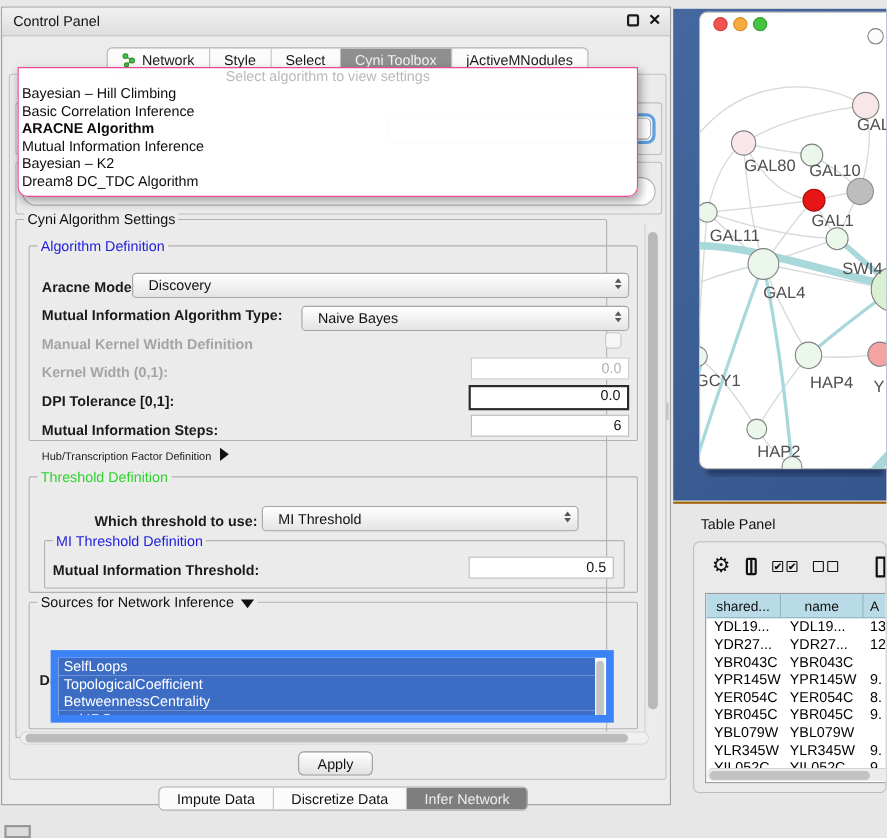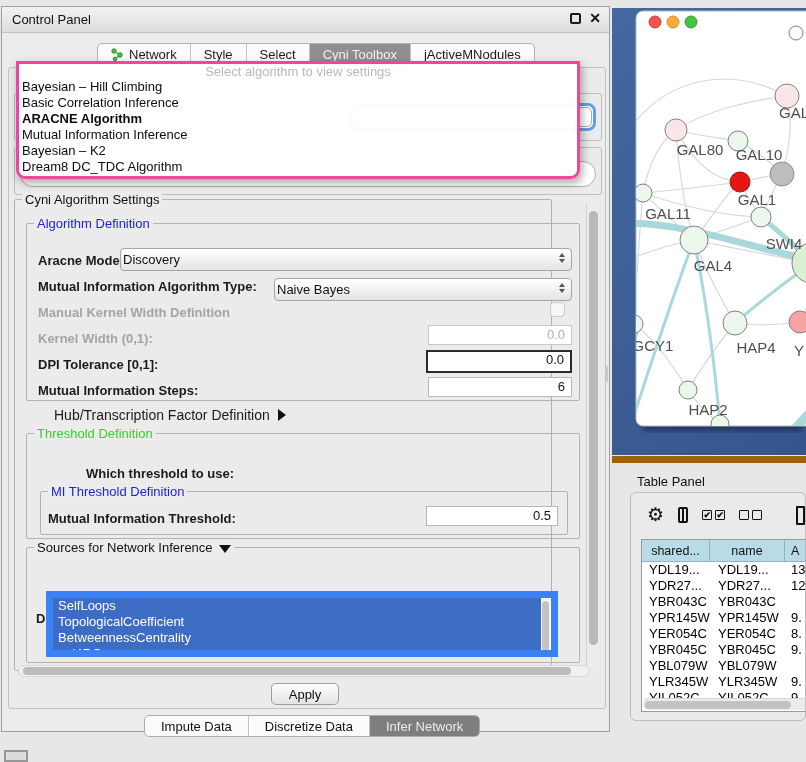--- a/index.html
+++ b/index.html
@@ -32,39 +32,39 @@
   
   .frag-group { position:absolute; border:1px solid #bdbdbd; border-radius:3px; background:#ebebeb; z-index:1; }
   .frag-combo-blue { position:absolute; left:348px; top:96px; width:246px; height:28px;
                      border:3px solid #62a1df; border-radius:8px; background:#fff; z-index:1; }
   .frag-combo-blue .inner { position:absolute; inset:1px; border:1px solid #ababab; border-radius:5px; }
   .frag-pill { position:absolute; left:18px; top:154px; width:576px; height:26px;
                border:1px solid #b0b0b0; border-radius:13px; background:#fff; z-index:1; }
 
   
   .dropdown { position:absolute; left:14px; top:54px; width:564px; height:118px;
-              background:rgba(255,255,255,.97); border:3px solid #ec4899;
+              background:rgba(255,255,255,.97); border:1px solid #ec4899;
               border-radius:0 0 9px 9px; box-shadow:2px 4px 9px rgba(0,0,0,.35); z-index:30; }
   .dd-placeholder { height:15px; text-align:center; color:#b9b9b9; font-size:13px; line-height:15px; }
   .dd-item { height:16px; line-height:16px; font-size:13px; color:#0c0c0c; padding-left:3px; }
 
   
   .gbox { position:absolute; border:1px solid #b2b2b2; border-radius:2px; }
   .legend { position:absolute; top:-8px; left:7px; background:#ececec; padding:0 3px;
             font-size:13px; color:#111; white-space:nowrap; }
   .legend.blue { color:#2020dd; }
   .legend.green { color:#2fd32f; }
 
   .lbl { position:absolute; font-size:13px; font-weight:bold; color:#1b1b1b; white-space:nowrap; }
   .lbl.dis { color:#a4a4a4; }
   .plain { font-weight:normal; }
 
   .combo { position:absolute; height:23px; background:linear-gradient(#ffffff,#e4e4e4);
            border:1px solid #a5a5a5; border-radius:4px; font-size:13px; color:#111;
-           display:flex; align-items:center; padding-left:2px; }
+           display:flex; align-items:center; padding-left:14px; }
   .combo .arrows { position:absolute; right:6px; top:4px; display:flex; flex-direction:column; gap:2px; }
   .combo .arrows i { width:0; height:0; border-left:3.5px solid transparent; border-right:3.5px solid transparent; }
   .combo .arrows i.up { border-bottom:4px solid #555; }
   .combo .arrows i.dn { border-top:4px solid #555; }
 
   .tfield { position:absolute; height:20px; background:#fff; border:1px solid #b7b7b7;
             font-size:13px; color:#111; text-align:right; padding:0 6px; line-height:18px; }
   .tfield.dis { color:#b0b0b0; border-color:#c9c9c9; }
   .tfield.focus { border:2px solid #2b2b2b; line-height:16px; }
 
@@ -102,21 +102,21 @@
   .btab.sel { background:#7e7e7e; color:rgba(255,255,255,.85); }
 
   .mini-box { position:absolute; left:4px; top:750px; width:24px; height:12px;
               border:2px solid #979797; background:#dcdcdc; }
   .split-handle { position:absolute; left:603px; top:366px; width:5px; height:16px; background:#c9c9c9; }
 
   
   .netframe { position:absolute; left:612px; top:8px; width:194px; height:447px;
               background:linear-gradient(135deg,#44689f,#35568c); overflow:hidden; }
   .tablepanel-title { position:absolute; left:612px; top:456px; width:194px; height:36px;
-                      border-top:7px solid #a16207; }
+                      border-top:2px solid #a16207; }
   .tablepanel-title span { position:absolute; left:25px; top:11px; font-size:13px; color:#111; }
 
   .tpanel { position:absolute; left:630px; top:492px; width:176px; height:229px;
             background:#eaeaea; border:1px solid #bdbdbd; border-radius:6px; overflow:hidden; }
   .tpanel .toolbar { position:absolute; left:0; top:0; right:0; height:44px; display:flex;
                      align-items:center; gap:14px; padding-left:16px; }
   .gear { font-size:19px; color:#111; line-height:20px; }
   .cols-ic { width:18px; height:16px; border:2px solid #111; border-radius:2px; position:relative; }
   .cols-ic::after { content:""; position:absolute; left:50%; top:0; bottom:0; width:2px; background:#111; margin-left:-1px; }
   .chkpair { display:flex; gap:3px; }
@@ -212,28 +212,35 @@
     </div>
     <div class="lbl dis" style="left:36px; top:298px; z-index:2;">Manual Kernel Width Definition</div>
     <div class="chk" style="left:548px; top:295px; z-index:2;"></div>
     <div class="lbl dis" style="left:36px; top:324px; z-index:2;">Kernel Width (0,1):</div>
     <div class="tfield dis" style="left:426px; top:318px; width:144px; z-index:2;">0.0</div>
     <div class="lbl" style="left:36px; top:350px; z-index:2;">DPI Tolerance [0,1]:</div>
     <div class="tfield focus" style="left:424px; top:343px; width:146px; height:23px; z-index:2;">0.0</div>
     <div class="lbl" style="left:36px; top:376px; z-index:2;">Mutual Information Steps:</div>
     <div class="tfield" style="left:426px; top:370px; width:144px; z-index:2;">6</div>
 
-    <div class="lbl plain" style="left:36px; top:400px; font-size:14px; z-index:2;margin-left:16px;">
+    <div class="lbl plain" style="left:36px; top:400px; font-size:10px; z-index:2;">
       <span>Hub/Transcription Factor Definition</span><span class="tri-right"></span>
     </div>
 
     <div class="gbox" style="left:24px; top:426px; width:554px; height:106px; z-index:2;">
       <span class="legend green">Threshold Definition</span>
     </div>
     <div class="lbl" style="left:84px; top:459px; z-index:2;">Which threshold to use:</div>
+    <div class="combo" style="left:236px; top:453px; width:288px; z-index:2;">
+      <span>MI Threshold</span>
+      <span class="arrows">
+          <i class="up"></i>
+          <i class="dn"></i>
+        </span>
+    </div>
     <div class="gbox" style="left:38px; top:484px; width:528px; height:44px; z-index:2;">
       <span class="legend blue">MI Threshold Definition</span>
     </div>
     <div class="lbl" style="left:46px; top:504px; z-index:2;">Mutual Information Threshold:</div>
     <div class="tfield" style="left:424px; top:499px; width:132px; z-index:2;padding-left:48px;">0.5</div>
 
     <div class="gbox" style="left:24px; top:540px; width:554px; height:116px; z-index:2;">
       <span class="legend"><span>Sources for Network Inference</span><span class="tri-down"></span></span>
     </div>
     <div class="lbl" style="left:34px; top:566px; z-index:2;margin-top:38px;">Data Attributes</div>

